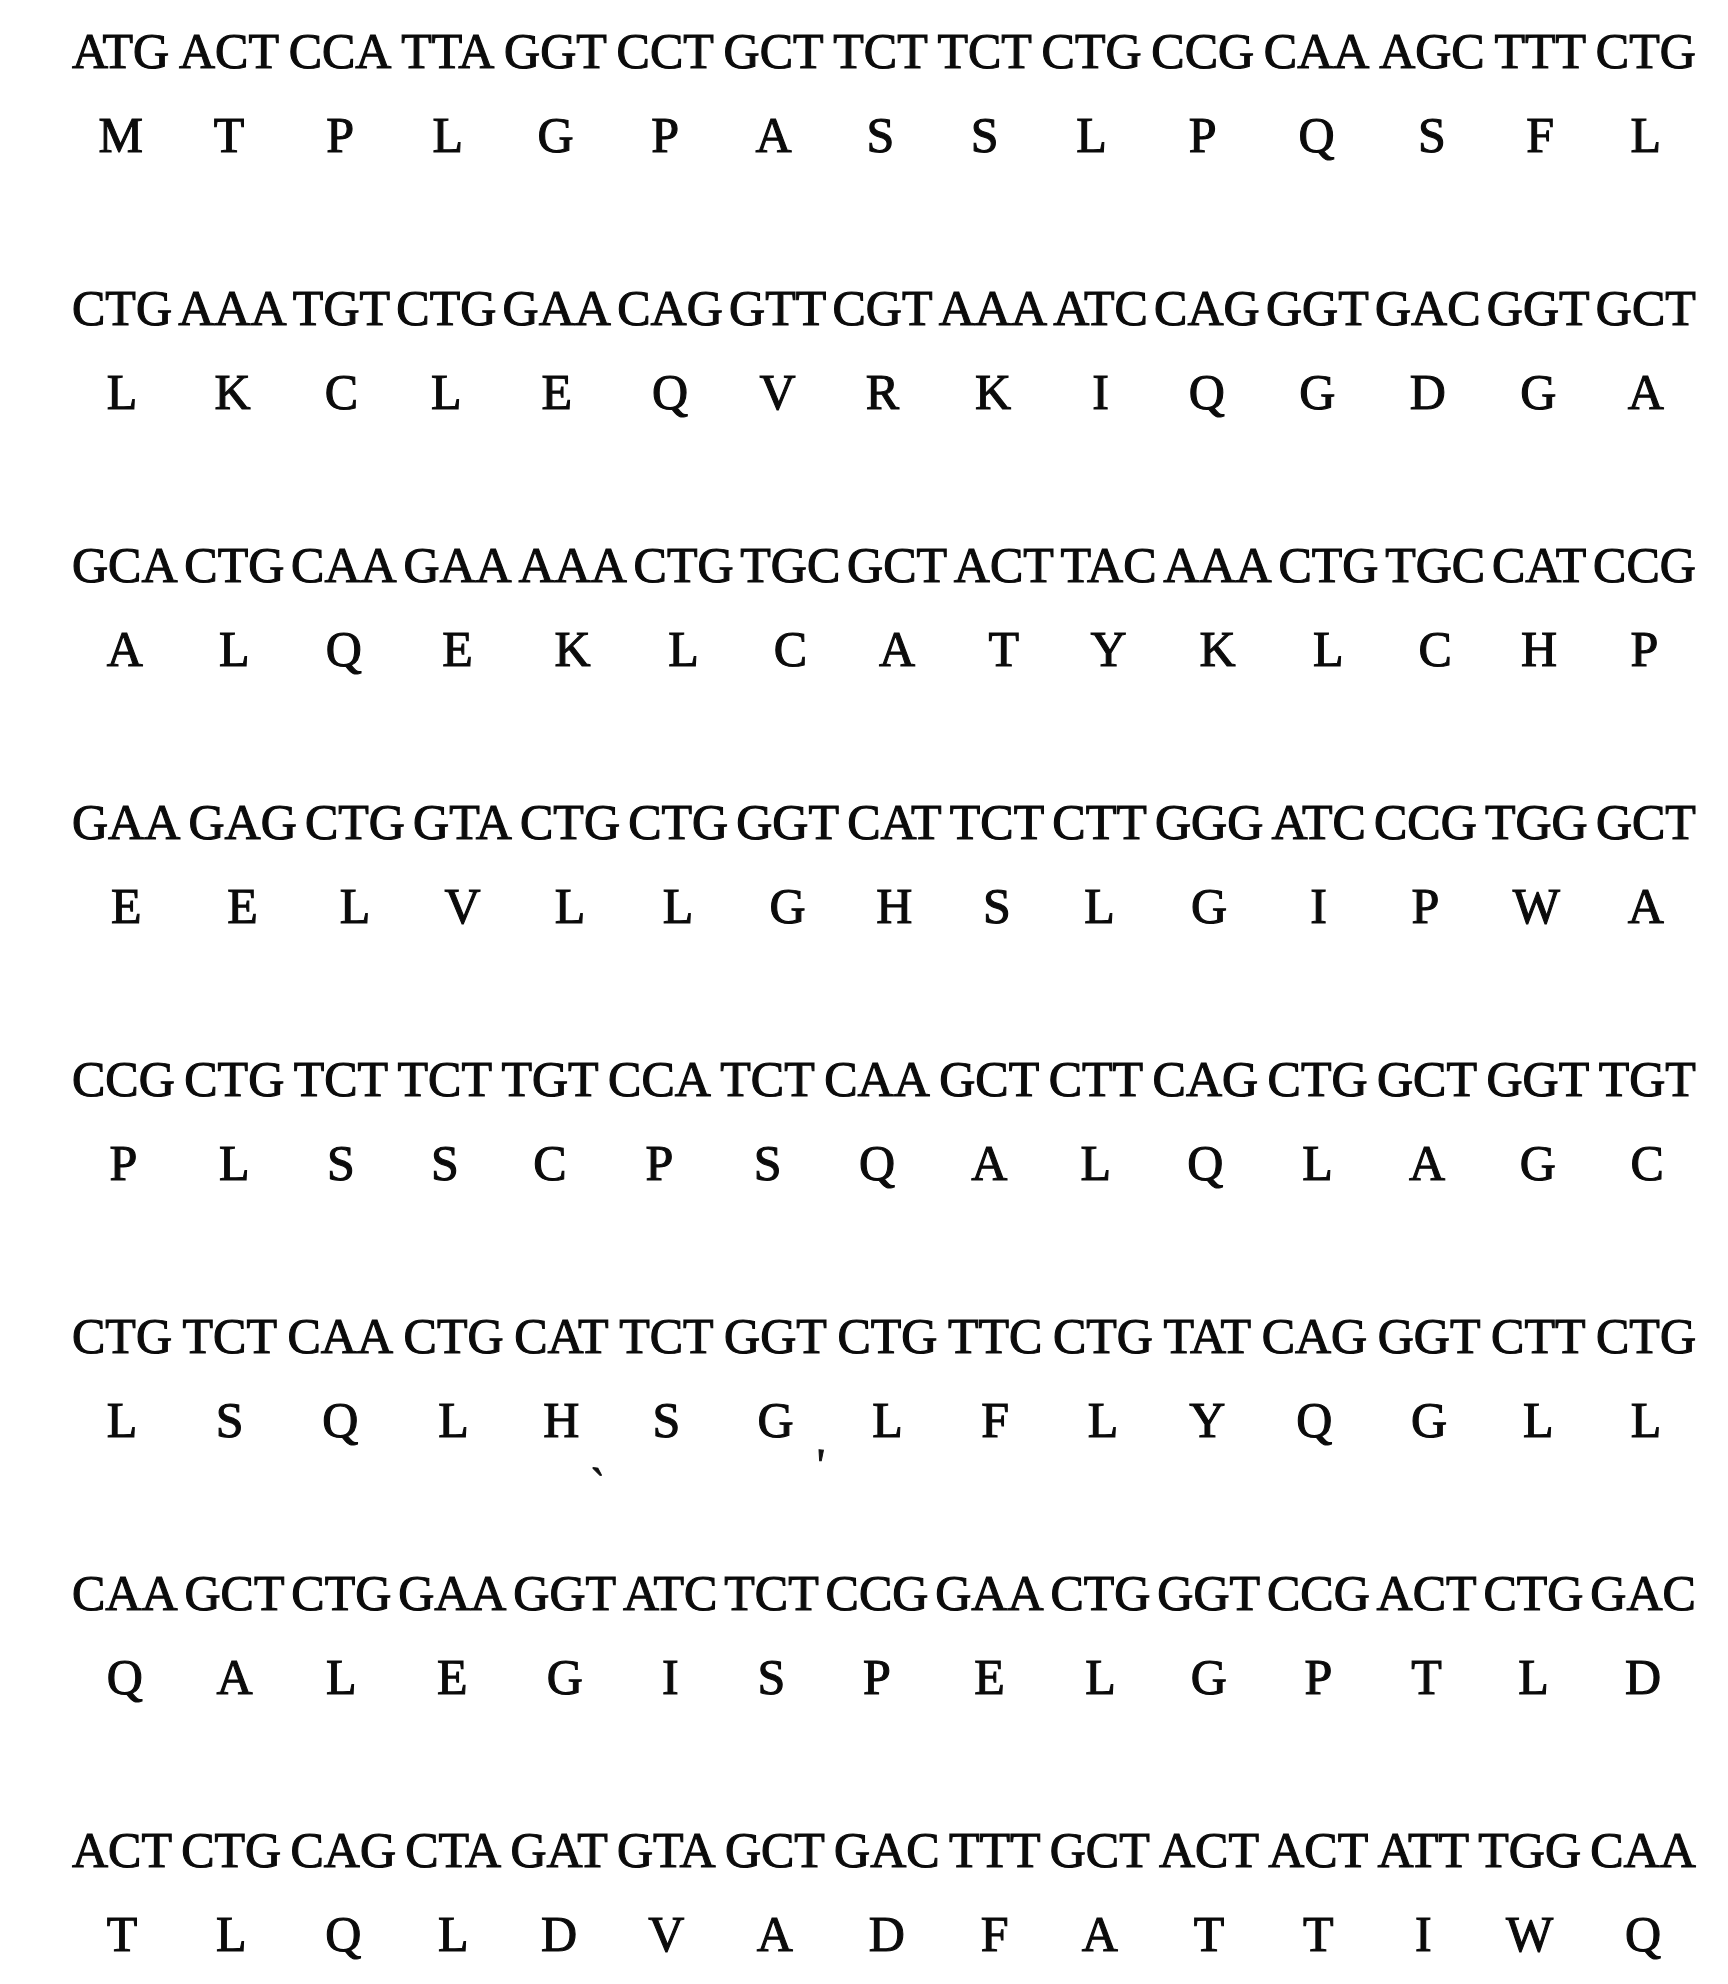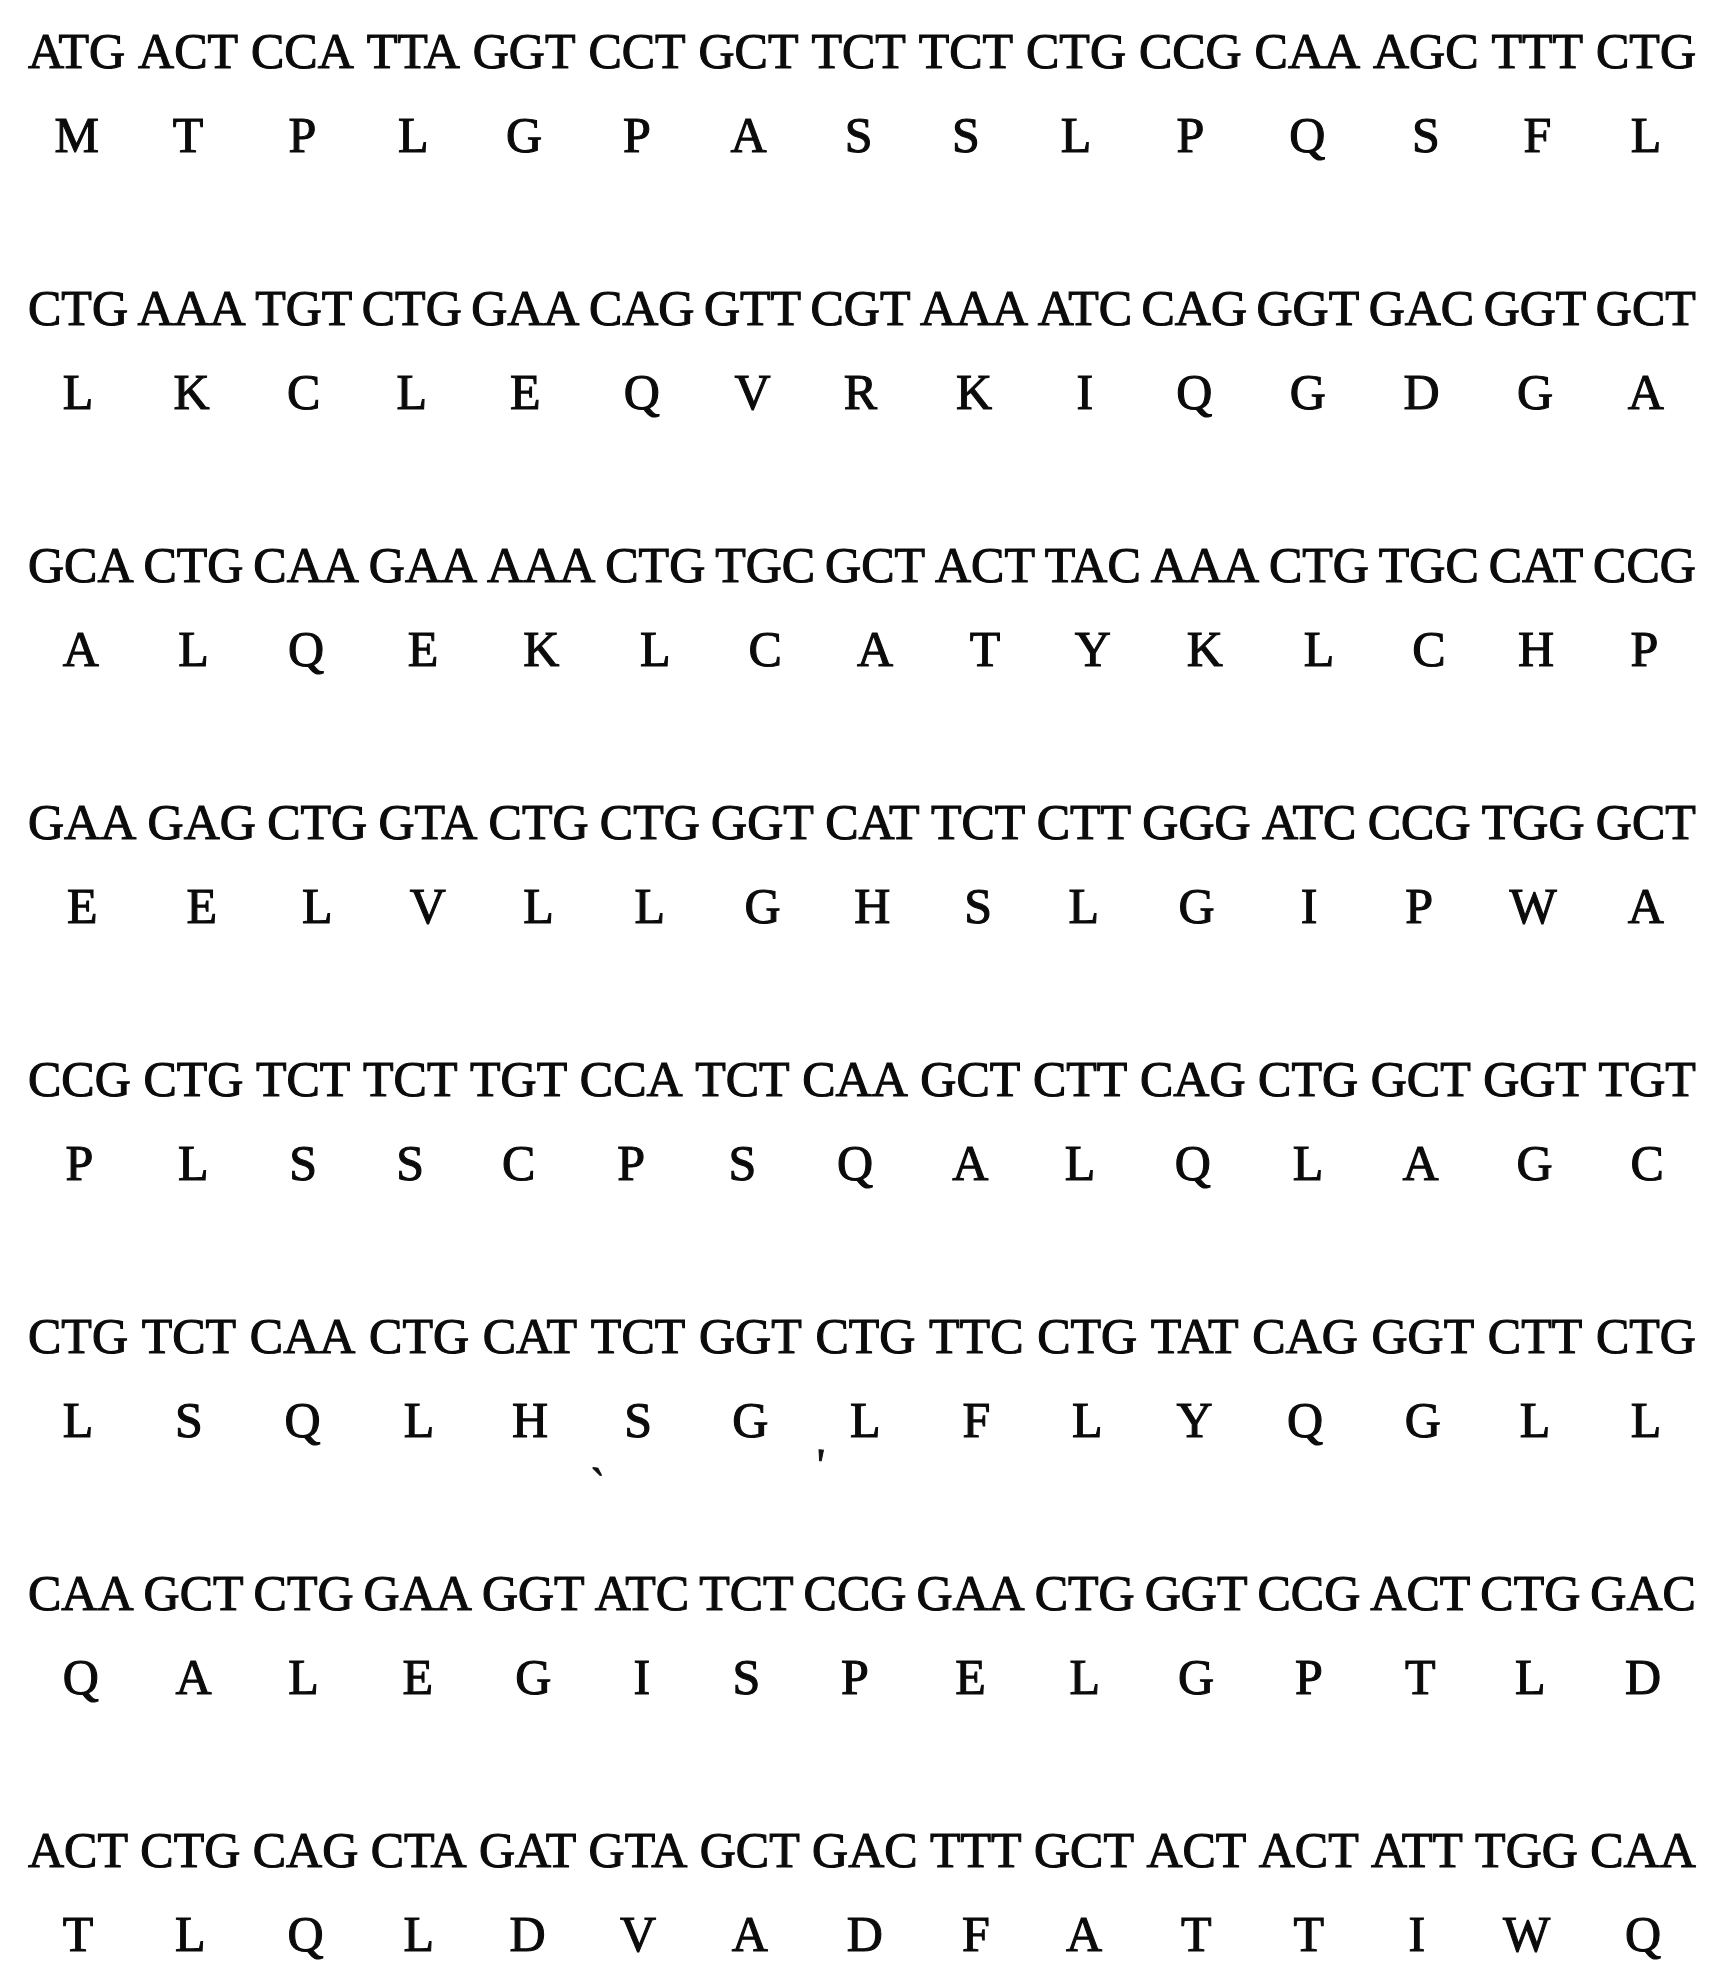--- a/index.html
+++ b/index.html
@@ -10,20 +10,21 @@
   body {
     width: 1728px;
     height: 1984px;
     position: relative;
     overflow: hidden;
     color: #0b0b0b;
     font-family: "Liberation Serif", serif;
   }
   .sheet {
     padding: 26px 32px 0 28px;
+    margin-left: 44px;
   }
   .block {
     display: flex;
     justify-content: space-between;
     align-items: flex-start;
     margin-bottom: 123px;
   }
   .block:last-child {
     margin-bottom: 0;
   }

